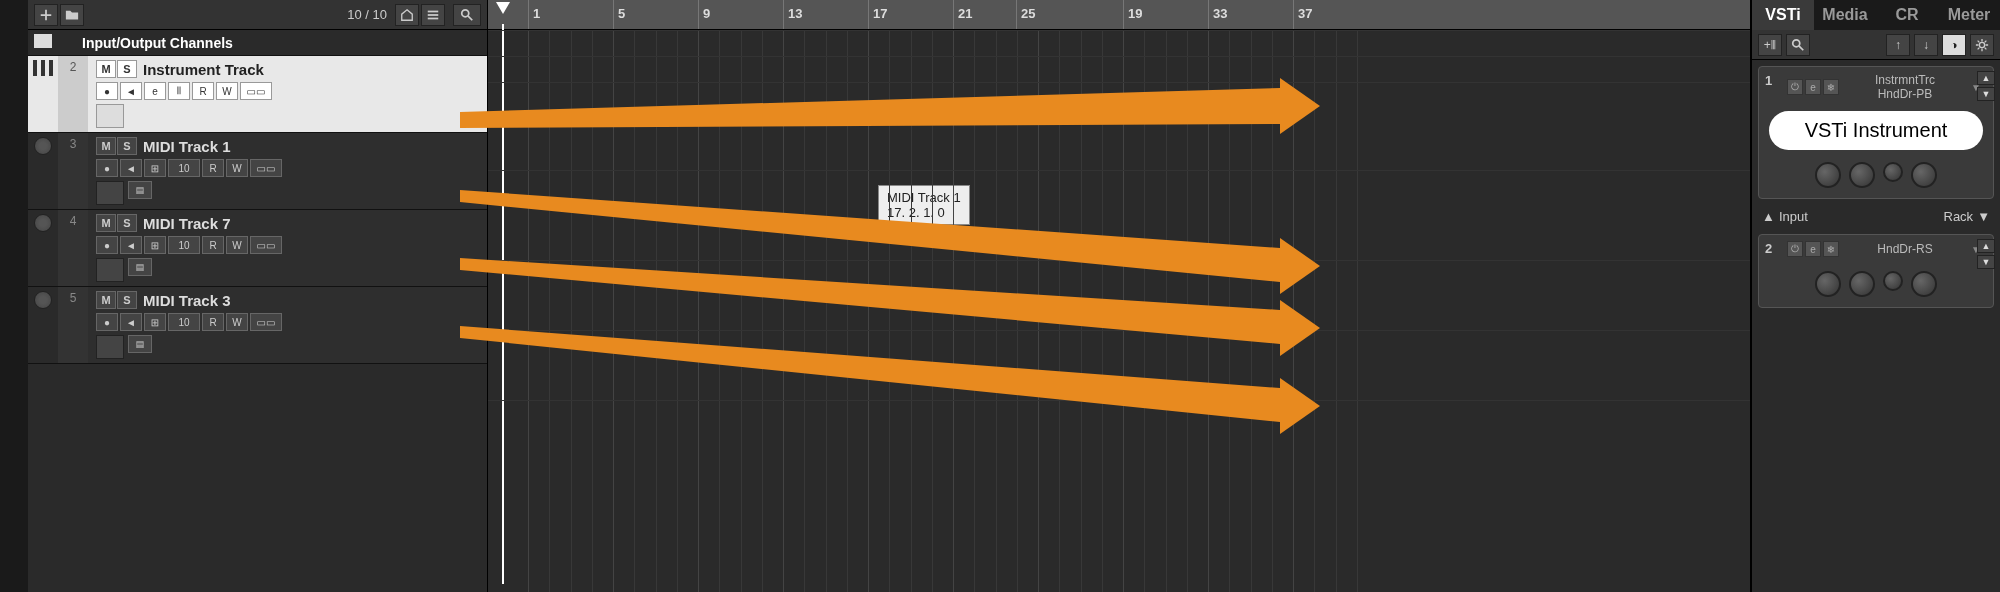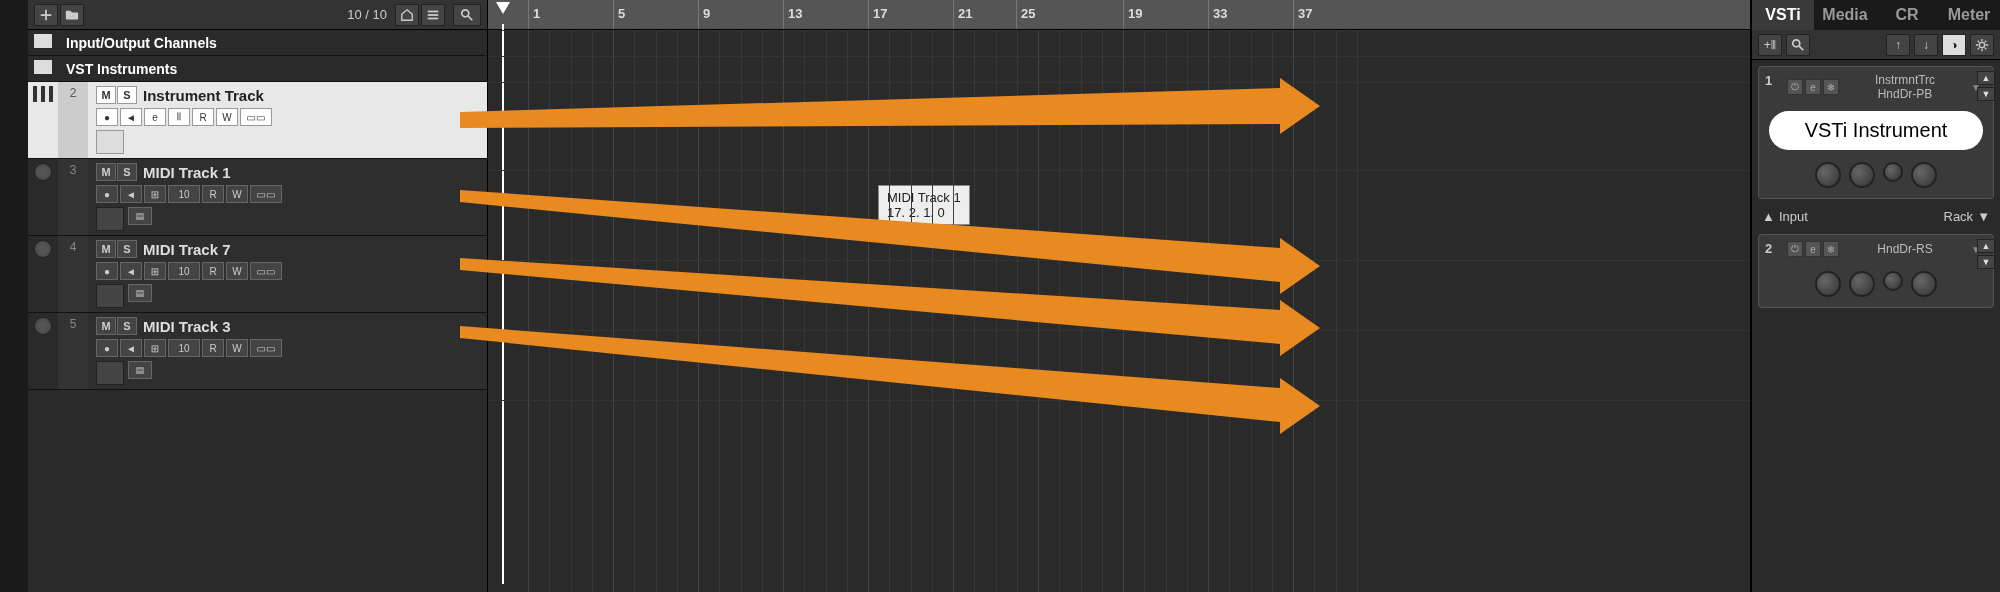--- a/index.html
+++ b/index.html
@@ -13,21 +13,21 @@
 .tb-btn { width: 24px; height: 22px; background: #444; border: 1px solid #222; margin-right: 2px; display: flex; align-items: center; justify-content: center; cursor: pointer; }
 .tb-spacer { flex: 1; }
 .track-count { font-size: 13px; color: #ccc; margin: 0 8px; }
 .tb-search { width: 28px; height: 22px; background: #444; border: 1px solid #222; display: flex; align-items: center; justify-content: center; cursor: pointer; }
 
 .track-row { display: flex; border-bottom: 1px solid #111; }
 .track-icon-col { width: 30px; background: #2a2a2a; display: flex; align-items: flex-start; justify-content: center; padding-top: 4px; }
 .track-num-col { width: 30px; background: #333; display: flex; align-items: flex-start; justify-content: center; padding-top: 4px; font-size: 12px; color: #888; }
 .track-body { flex: 1; padding: 4px 8px; }
 
-.folder-row { height: 26px; background: #2a2a2a; }
+.folder-row { height: 26px; background: #2a2a2a; gap: 16px; }
 .folder-row .track-body { display: flex; align-items: center; font-weight: bold; font-size: 14px; color: #fff; }
 .folder-icon { width: 18px; height: 14px; background: #ddd; margin-right: 0; }
 
 .inst-track-row { background: #e8e8e8; color: #222; }
 .inst-track-row .track-num-col { background: #ccc; color: #555; }
 .inst-track-row .track-icon-col { background: #e8e8e8; }
 .inst-icon { width: 20px; height: 16px; background: linear-gradient(90deg, #333 0%, #333 20%, transparent 20%, transparent 40%, #333 40%, #333 60%, transparent 60%, transparent 80%, #333 80%); }
 
 .midi-track-row { background: #2e2e2e; }
 .midi-icon { width: 18px; height: 18px; border-radius: 50%; background: radial-gradient(circle, #555 30%, #444 100%); border: 1px solid #222; }
@@ -134,28 +134,20 @@
           </svg>
       </div>
     </div>
 
     <div class="track-row folder-row">
       <div class="track-icon-col">
           <div class="folder-icon"></div>
         </div>
       <div class="track-body">
           <span>Input/Output Channels</span>
-        </div>
-    </div>
-    <div class="track-row folder-row">
-      <div class="track-icon-col">
-          <div class="folder-icon"></div>
-        </div>
-      <div class="track-body">
-          <span>VST Instruments</span>
         </div>
     </div>
 
     <div class="track-row inst-track-row">
       <div class="track-icon-col">
           <div class="inst-icon"></div>
         </div>
       <div class="track-num-col">2</div>
       <div class="track-body">
         <div class="track-header-line">

